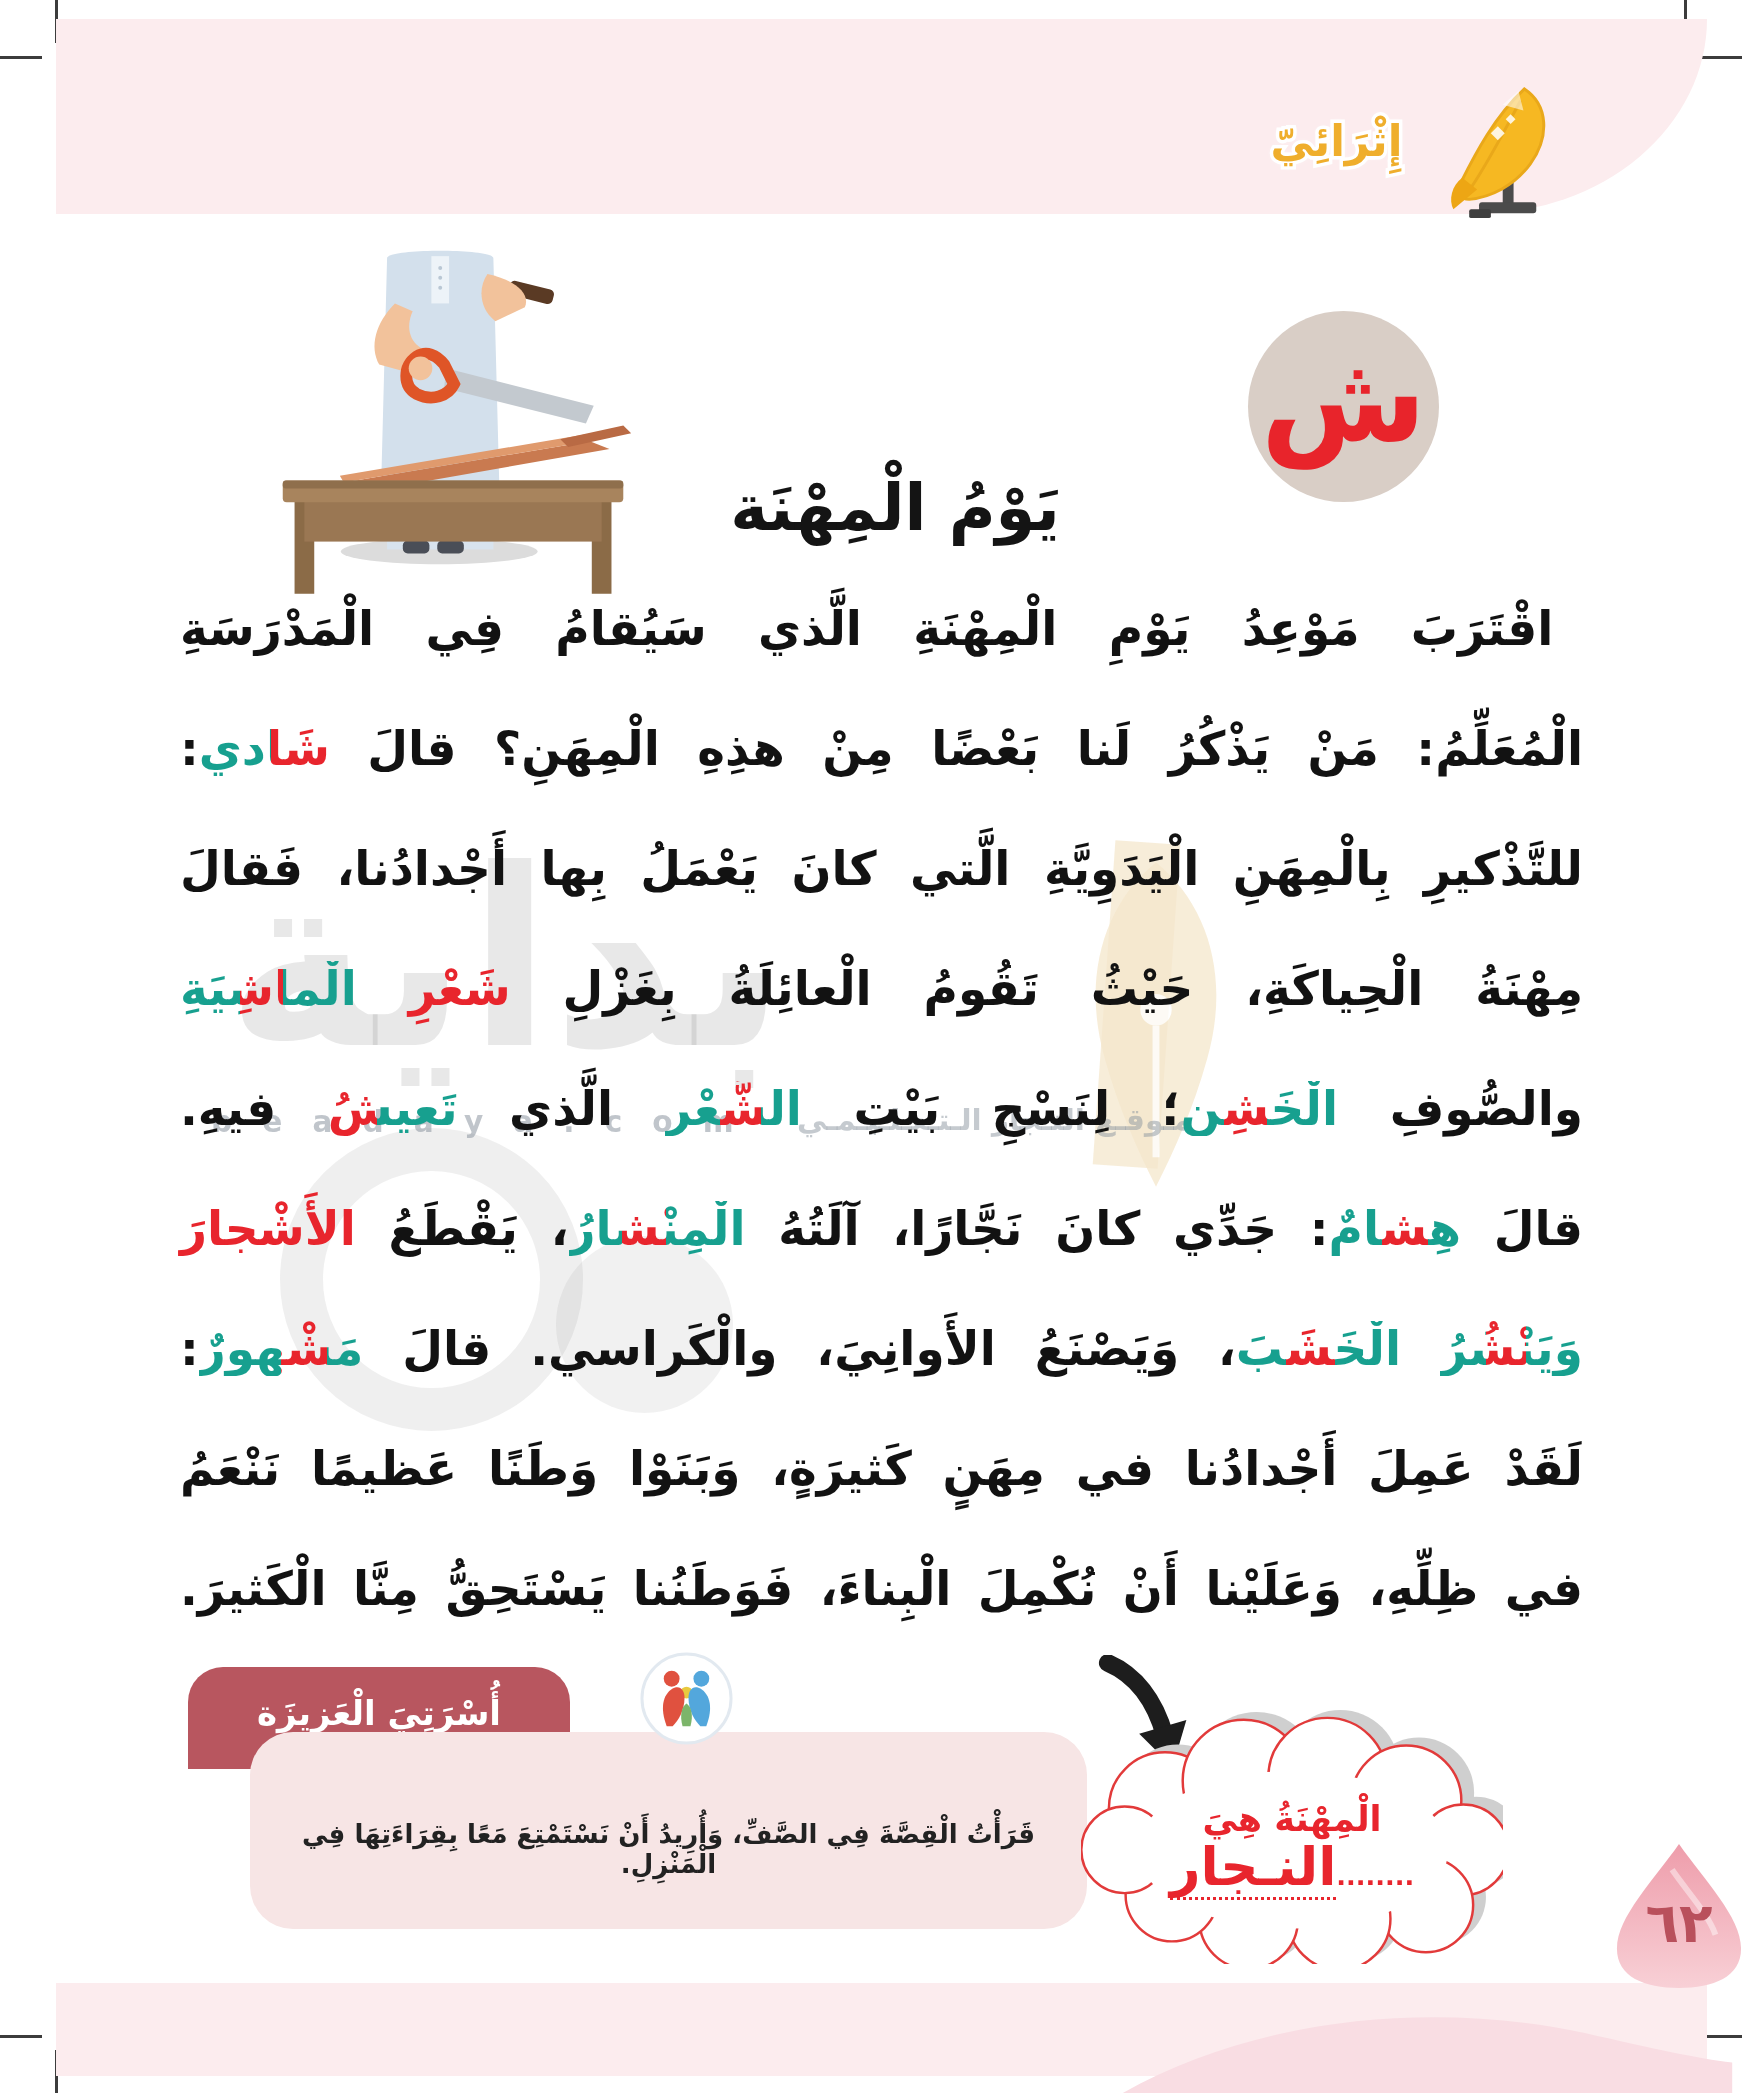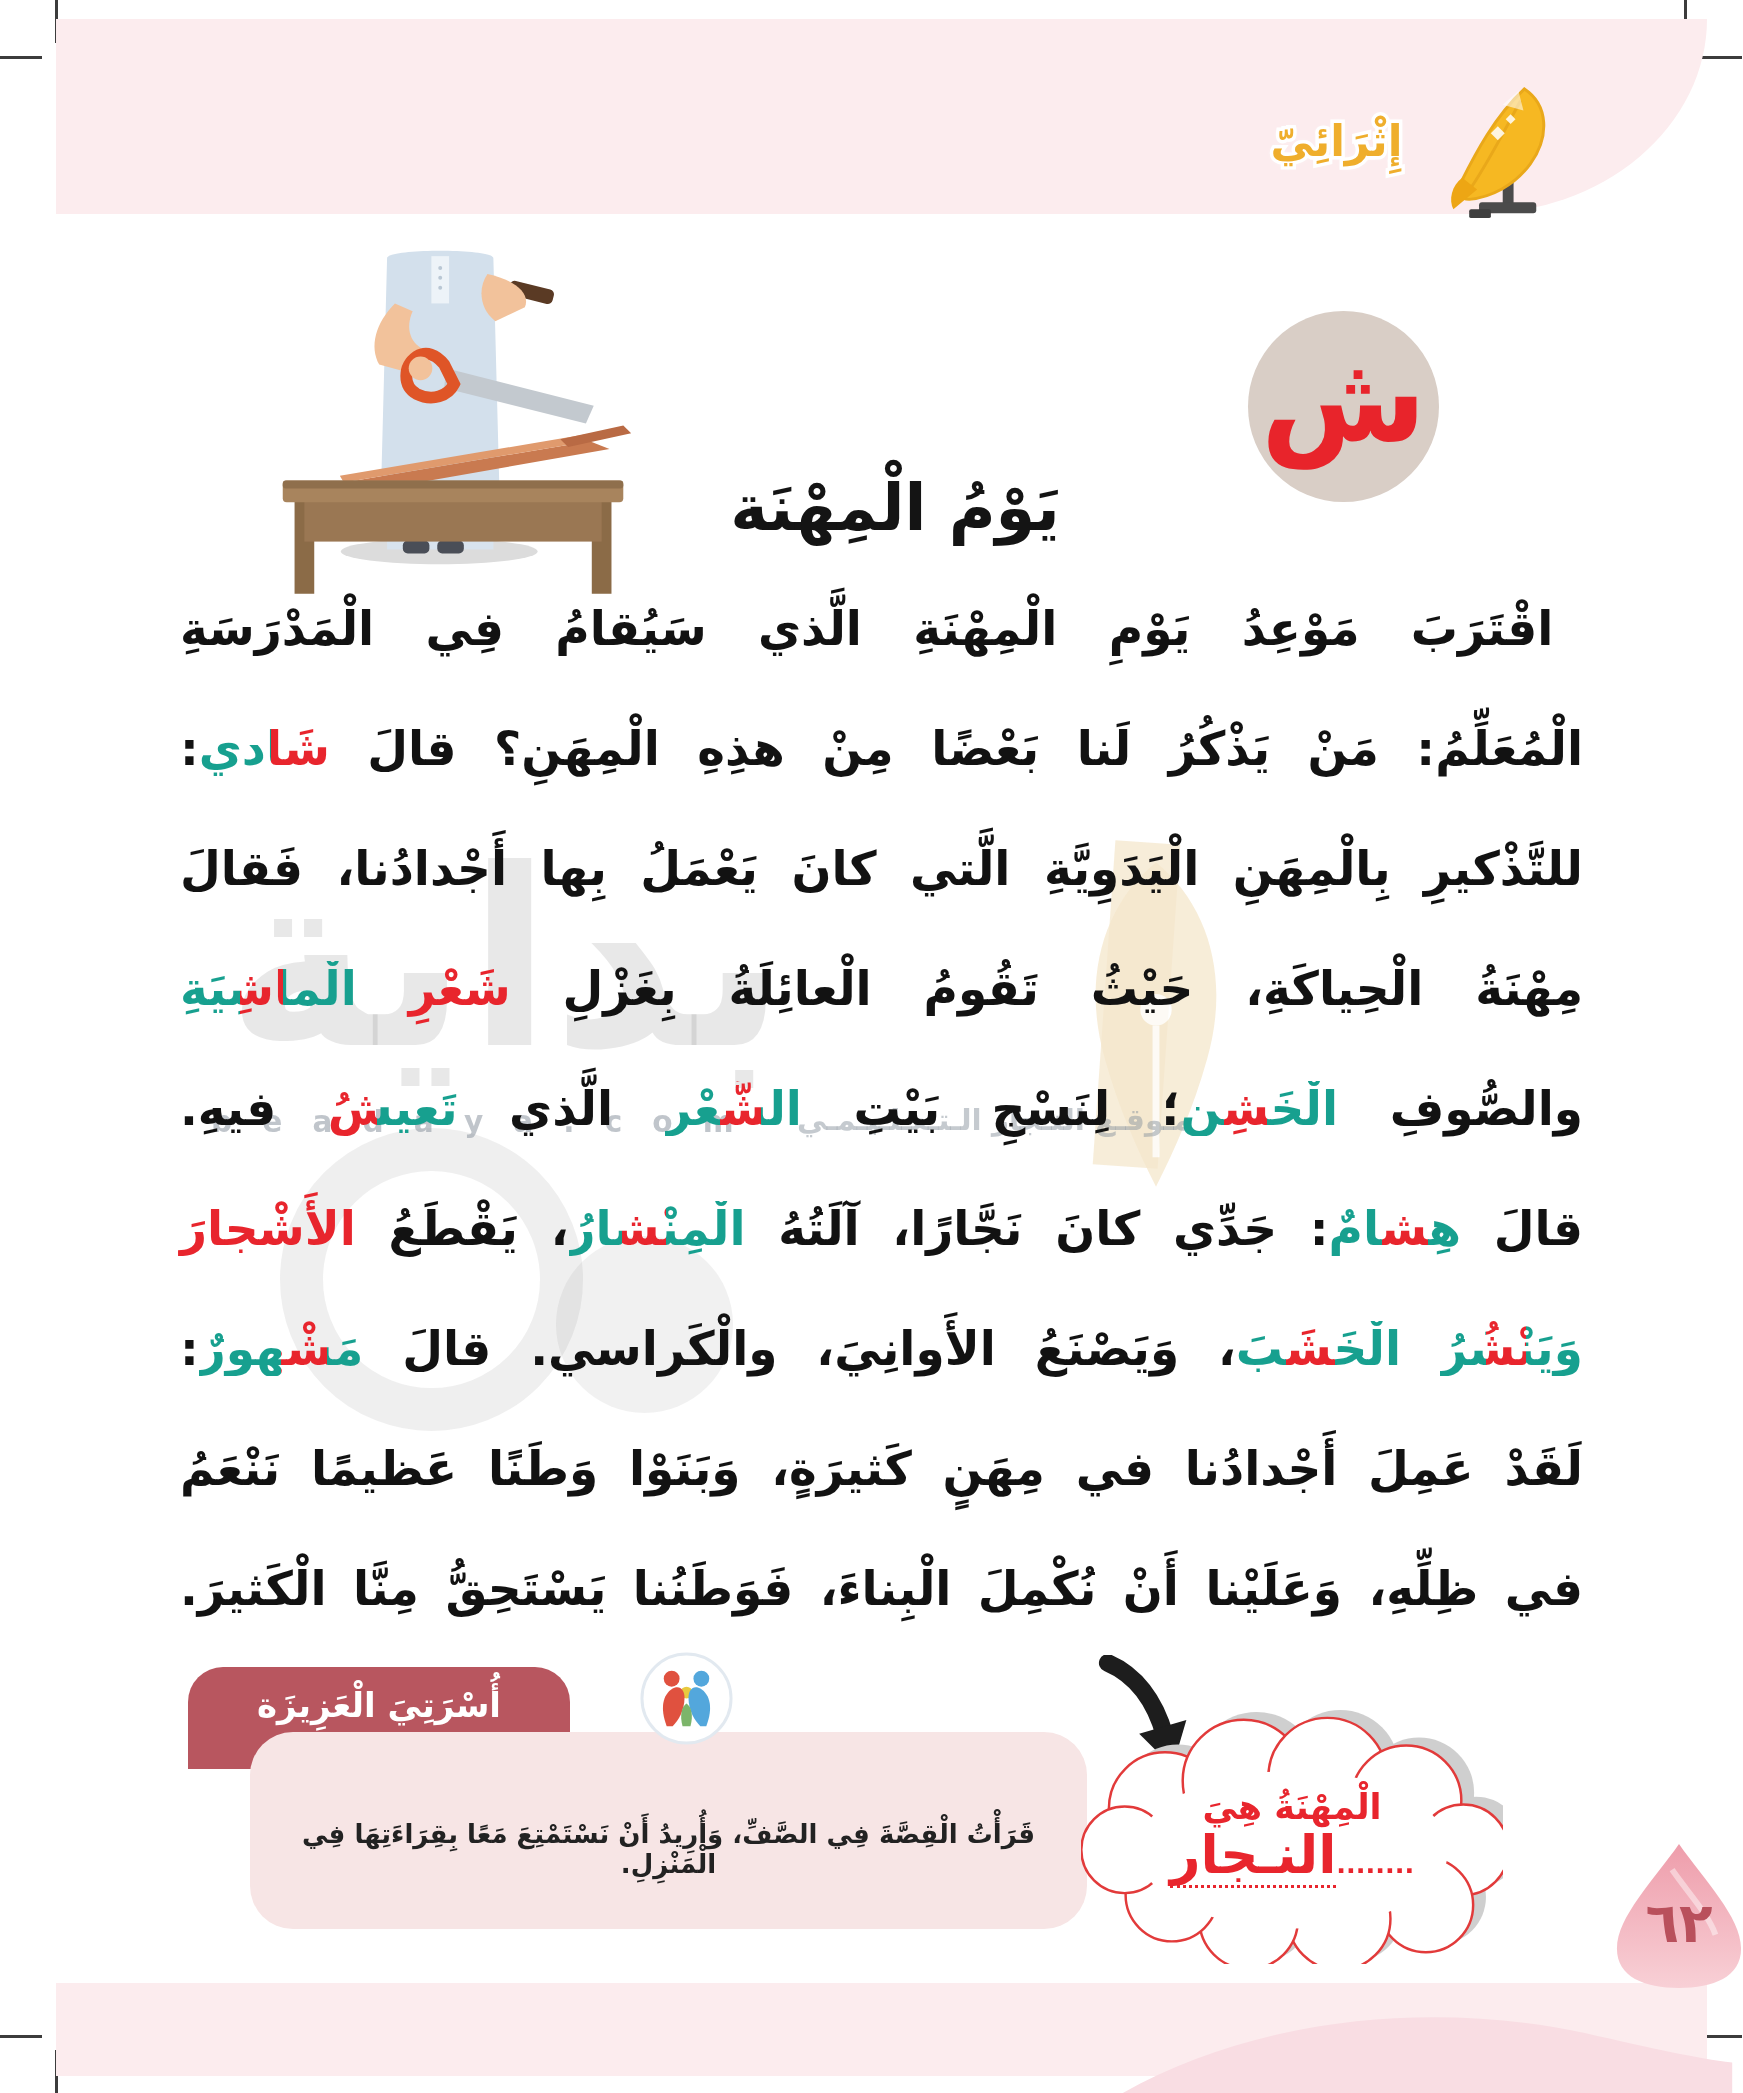--- a/index.html
+++ b/index.html
@@ -41,31 +41,31 @@
   
   .story{position:absolute;right:160px;left:181px;top:569px;z-index:2;
          font-size:47px;font-weight:bold;color:#121212;}
   .story-line{line-height:120px;white-space:nowrap;text-align:justify;text-align-last:justify;
               height:120px;}
   .story-line:first-child{padding-right:29.6px;}
   .seg-g{-webkit-background-clip:text;background-clip:text;color:transparent;}
   
   .family-tab{position:absolute;left:189px;top:1667px;width:382px;height:102px;
               background:#b8565f;border-radius:35px 35px 0 0;display:flex;align-items:flex-start;
-              justify-content:center;padding-top:18px;box-sizing:border-box;}
+              justify-content:center;padding-top:26px;box-sizing:border-box;}
   .family-tab span{color:#fff;font-size:34px;font-weight:bold;}
   .family-box{position:absolute;left:251px;top:1732px;width:837px;height:197px;background:#f7e5e5;
               border-radius:43px;z-index:3;}
   .family-box p{margin:0;padding:87px 39px 0 39px;text-align:center;font-size:26px;
                 font-weight:bold;color:#222;}
   .family-icon{position:absolute;left:640px;top:1651px;z-index:4;}
   
   .arrow{position:absolute;left:1095px;top:1655px;z-index:4;}
   .cloud{position:absolute;left:1082px;top:1710px;width:422px;height:254px;z-index:4;}
-  .cloud-text{position:absolute;left:0;right:0;top:77px;text-align:center;direction:rtl;color:#e8252d;}
+  .cloud-text{position:absolute;left:0;right:0;top:89px;text-align:center;direction:rtl;color:#e8252d;}
   .answer-prefix{font-size:35px;font-weight:bold;}
   .answer-dots{font-size:25.6px;letter-spacing:1px;font-weight:bold;}
   .answer-value{font-size:53px;font-weight:bold;border-bottom:3.9px dotted #e8252d;line-height:1.05;}
   
   .wave{position:absolute;left:1123px;top:1978px;z-index:2;}
   .footer-band{position:absolute;left:57px;top:1983px;width:1651px;height:93px;background:#fcecee;z-index:1;}
   .teardrop{position:absolute;left:1614px;top:1840px;width:132px;height:150px;z-index:5;}
   .teardrop .num{position:absolute;left:0;right:0;top:51px;text-align:center;
                  font-size:55px;font-weight:bold;color:#b9505c;}
 </style>

